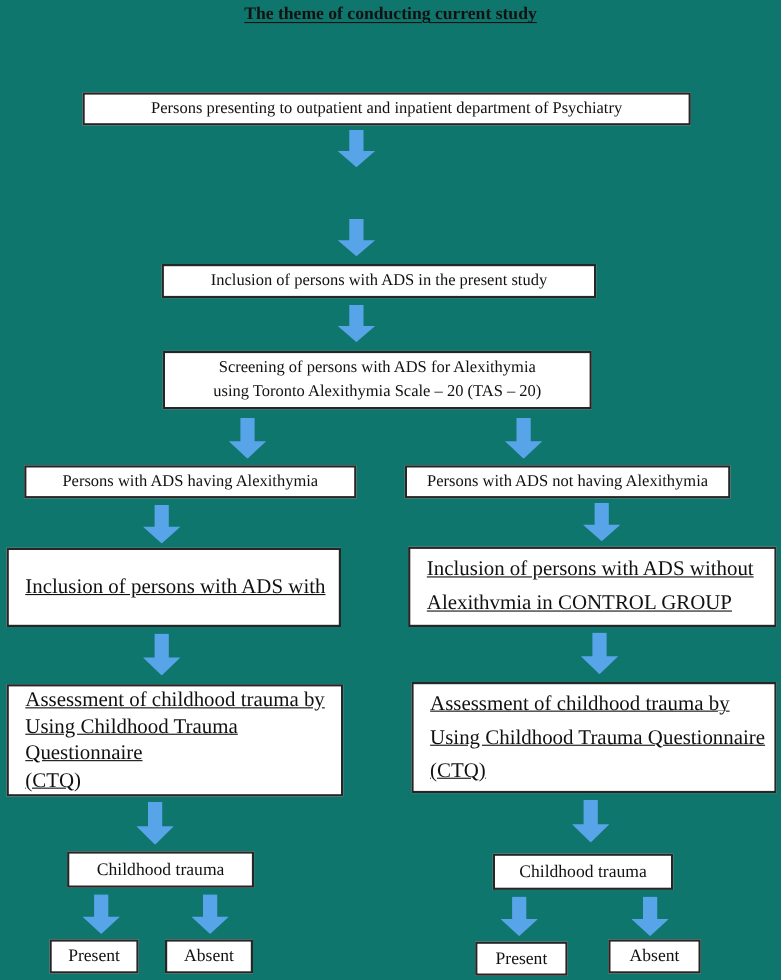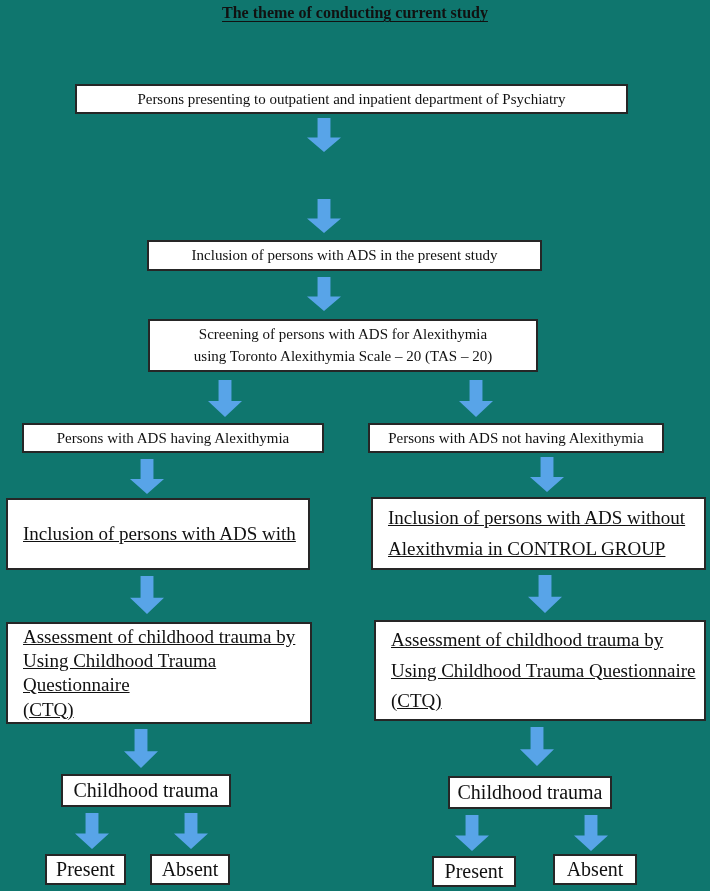--- a/index.html
+++ b/index.html
@@ -36,21 +36,21 @@
     justify-content: center;
     text-align: right;
   }
   .stack {
     display: flex;
     flex-direction: column;
     justify-content: space-evenly;
   }
   .stack.centered { text-align: center; }
   .stack.leftpad { padding-left: 15px; padding-right: 6px; font-size: 19px; text-decoration: underline; }
-  .big { font-size: 20px; }
+  .big { font-size: 16px; }
   .arrow {
     position: absolute;
     width: 34px;
     background: var(--arrow-fill, #58A4E8);
     clip-path: polygon(31% 0, 69% 0, 69% 57%, 100% 57%, 50% 100%, 0 57%, 31% 57%);
   }
 </style>
 </head>
 <body>
 

